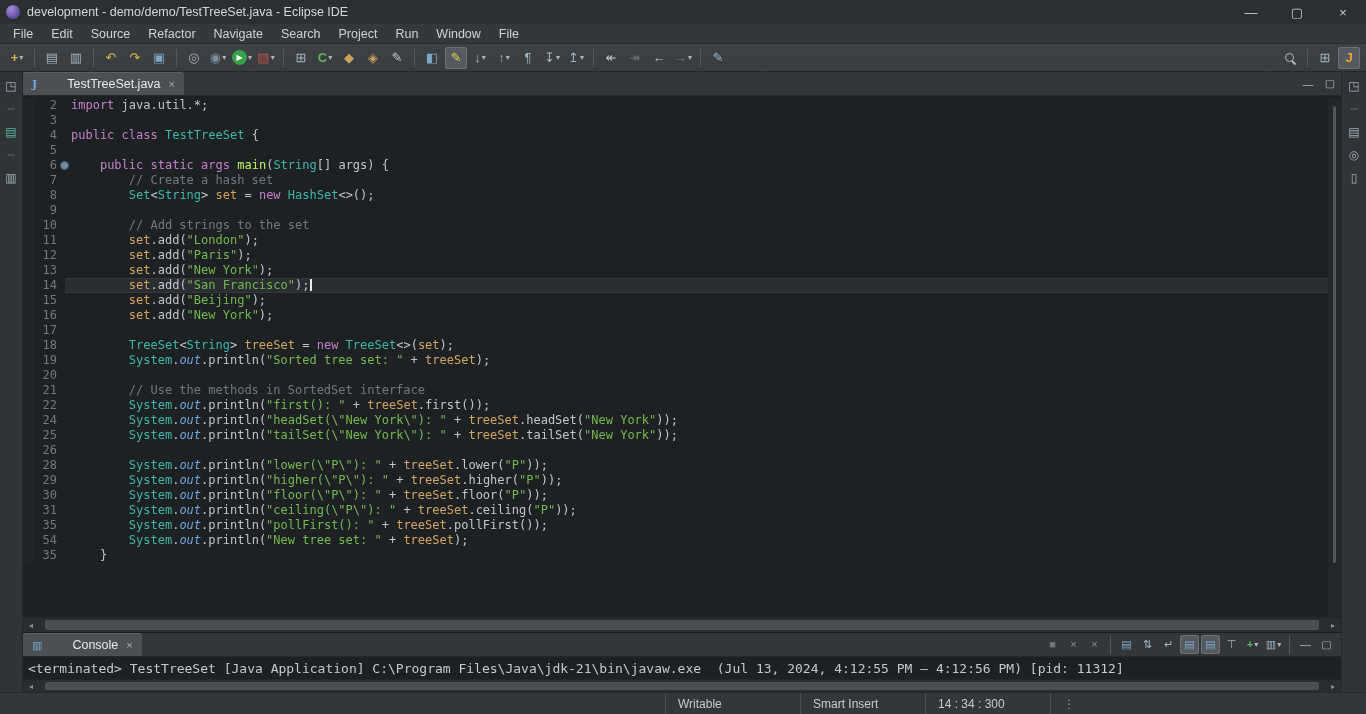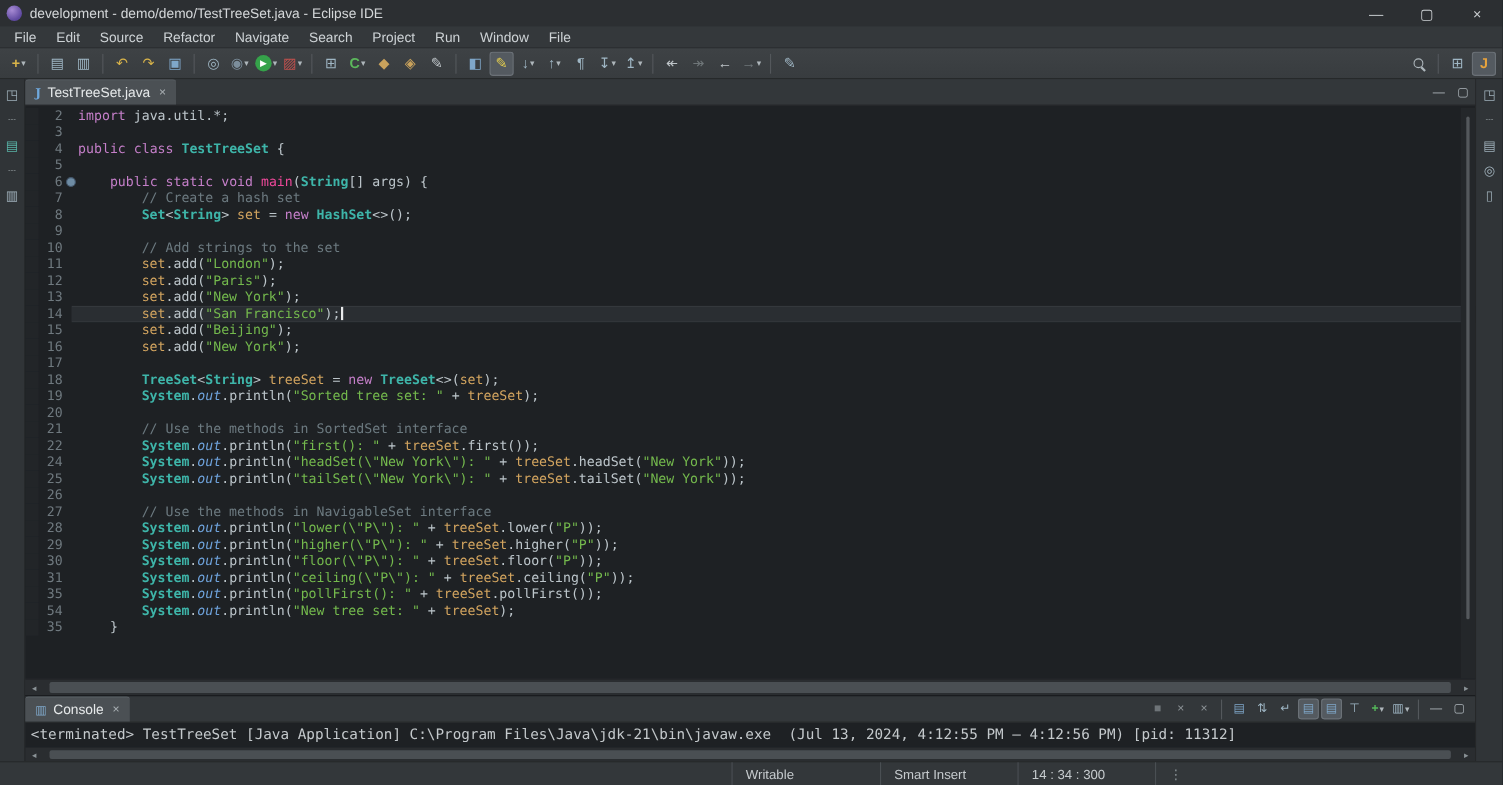--- a/index.html
+++ b/index.html
@@ -37,41 +37,41 @@
   .workbench { flex:1; display:flex; min-height:0; }
   .strip { width:22px; background:#303437; display:flex; flex-direction:column; align-items:center; padding-top:8px; gap:11px; flex:none; }
   .strip.right { width:24px; }
   .strip-icon { font-size:12px; line-height:1; color:#9FB0BA; }
   .center { flex:1; display:flex; flex-direction:column; min-width:0; border-left:1px solid #26282A; border-right:1px solid #26282A; }
 
   
   .editor-area { flex:1; display:flex; flex-direction:column; min-height:0; }
   .tabbar { height:24px; background:#33373A; display:flex; align-items:stretch; border-bottom:1px solid #26282A; flex:none; }
   .tab { display:flex; align-items:center; gap:6px; padding:0 9px; background:#4B5054; border-top:1px solid #5A6065; border-radius:3px 3px 0 0; }
-  .tab-label { font-size:12.5px; color:#E6E9EA; white-space:nowrap; }
+  .tab-label { font-size:12.5px; color:#E6E9EA; white-space:nowrap;margin-left:24px; }
   .tab-close { font-size:11px; color:#A7ADB1; margin-left:2px; }
   .file-icon { font-size:11px; font-weight:bold; color:#6FA8DC; font-family:"DejaVu Serif",serif; }
   .mini-btn { width:22px; display:flex; align-items:center; justify-content:center; font-size:11px; color:#AEB6BB; }
 
   .editor { flex:1; position:relative; background:#1E2124; overflow:hidden; padding-top:2px; }
   .code-row { display:flex; height:15px; line-height:15px; font-family:"DejaVu Sans Mono",monospace; font-size:12px; }
   .ann { width:12px; background:#222528; flex:none; }
   .num { width:30px; flex:none; text-align:right; padding-right:8px; color:#6F797F; position:relative; }
   .txt { flex:1; color:#BDC6CB; padding-left:6px; white-space:pre; }
   .code-row.cur .txt { background:#2A2E32; box-shadow:inset 0 1px 0 #34383C, inset 0 -1px 0 #34383C; }
   .caret { display:inline-block; width:2px; height:12px; background:#E8EAEB; vertical-align:-2px; margin-left:1px; }
   .marker { position:absolute; right:-4px; top:3px; width:9px; height:9px; border-radius:50%; background:#6E8CA4; border:1px solid #44576B; }
   .tk-k { color:#C57FC9; }
-  .tk-t { color:#3EB5A9;font-weight:bold; }
+  .tk-t { color:#3EB5A9; }
   .tk-s { color:#74B94D; }
   .tk-c { color:#6C7A80; }
   .tk-p { color:#BDC6CB; }
   .tk-v { color:#D2A45F; }
   .tk-f { color:#6FA3DC; font-style:italic; }
-  .tk-m { color:#ec4899; }
+  .tk-m { color:#bef264; }
   .vscroll { position:absolute; top:2px; right:0; bottom:0; width:13px; background:#24272A; }
   .vthumb { position:absolute; top:8px; right:5px; width:3px; height:88%; background:#54585C; border-radius:2px; }
 
   .hscroll { height:15px; background:#2A2D30; display:flex; align-items:center; border-top:1px solid #232629; flex:none; }
   .hs-arrow { width:16px; text-align:center; font-size:8px; color:#8A9296; flex:none; }
   .hs-track { flex:1; height:100%; position:relative; }
   .hs-thumb { position:absolute; top:2px; bottom:2px; left:0.5%; width:99%; background:#4A4F53; border-radius:2px; }
 
   
   .console { height:60px; display:flex; flex-direction:column; background:#1E2124; border-top:1px solid #1A1C1E; flex:none; }
@@ -271,21 +271,21 @@
                 <div class="txt"><span class="tk-k">public</span><span class="tk-p"> </span><span class="tk-k">class</span><span class="tk-p"> </span><span class="tk-t">TestTreeSet</span><span class="tk-p"> {</span></div>
               </div>
               <div class="code-row">
                 <div class="ann"></div>
                 <div class="num">5</div>
                 <div class="txt"></div>
               </div>
               <div class="code-row">
                 <div class="ann"></div>
                 <div class="num">6<span class="marker"></span></div>
-                <div class="txt"><span class="tk-p">    </span><span class="tk-k">public</span><span class="tk-p"> </span><span class="tk-k">static</span><span class="tk-p"> </span><span class="tk-k">void</span><span class="tk-p"> </span><span class="tk-m">main</span><span class="tk-p">(</span><span class="tk-t">String</span><span class="tk-p">[] args) {</span></div>
+                <div class="txt"><span class="tk-p">    </span><span class="tk-k">public</span><span class="tk-p"> </span><span class="tk-k">static</span><span class="tk-p"> </span><span class="tk-k">args</span><span class="tk-p"> </span><span class="tk-m">main</span><span class="tk-p">(</span><span class="tk-t">String</span><span class="tk-p">[] args) {</span></div>
               </div>
               <div class="code-row">
                 <div class="ann"></div>
                 <div class="num">7</div>
                 <div class="txt"><span class="tk-p">        </span><span class="tk-c">// Create a hash set</span></div>
               </div>
               <div class="code-row">
                 <div class="ann"></div>
                 <div class="num">8</div>
                 <div class="txt"><span class="tk-p">        </span><span class="tk-t">Set</span><span class="tk-p">&lt;</span><span class="tk-t">String</span><span class="tk-p">&gt; </span><span class="tk-v">set</span><span class="tk-p"> = </span><span class="tk-k">new</span><span class="tk-p"> </span><span class="tk-t">HashSet</span><span class="tk-p">&lt;&gt;();</span></div>
@@ -367,25 +367,20 @@
               </div>
               <div class="code-row">
                 <div class="ann"></div>
                 <div class="num">25</div>
                 <div class="txt"><span class="tk-p">        </span><span class="tk-t">System</span><span class="tk-p">.</span><span class="tk-f">out</span><span class="tk-p">.println(</span><span class="tk-s">"tailSet(\"New York\"): "</span><span class="tk-p"> + </span><span class="tk-v">treeSet</span><span class="tk-p">.tailSet(</span><span class="tk-s">"New York"</span><span class="tk-p">));</span></div>
               </div>
               <div class="code-row">
                 <div class="ann"></div>
                 <div class="num">26</div>
                 <div class="txt"></div>
-              </div>
-              <div class="code-row">
-                <div class="ann"></div>
-                <div class="num">27</div>
-                <div class="txt"><span class="tk-p">        </span><span class="tk-c">// Use the methods in NavigableSet interface</span></div>
               </div>
               <div class="code-row">
                 <div class="ann"></div>
                 <div class="num">28</div>
                 <div class="txt"><span class="tk-p">        </span><span class="tk-t">System</span><span class="tk-p">.</span><span class="tk-f">out</span><span class="tk-p">.println(</span><span class="tk-s">"lower(\"P\"): "</span><span class="tk-p"> + </span><span class="tk-v">treeSet</span><span class="tk-p">.lower(</span><span class="tk-s">"P"</span><span class="tk-p">));</span></div>
               </div>
               <div class="code-row">
                 <div class="ann"></div>
                 <div class="num">29</div>
                 <div class="txt"><span class="tk-p">        </span><span class="tk-t">System</span><span class="tk-p">.</span><span class="tk-f">out</span><span class="tk-p">.println(</span><span class="tk-s">"higher(\"P\"): "</span><span class="tk-p"> + </span><span class="tk-v">treeSet</span><span class="tk-p">.higher(</span><span class="tk-s">"P"</span><span class="tk-p">));</span></div>

